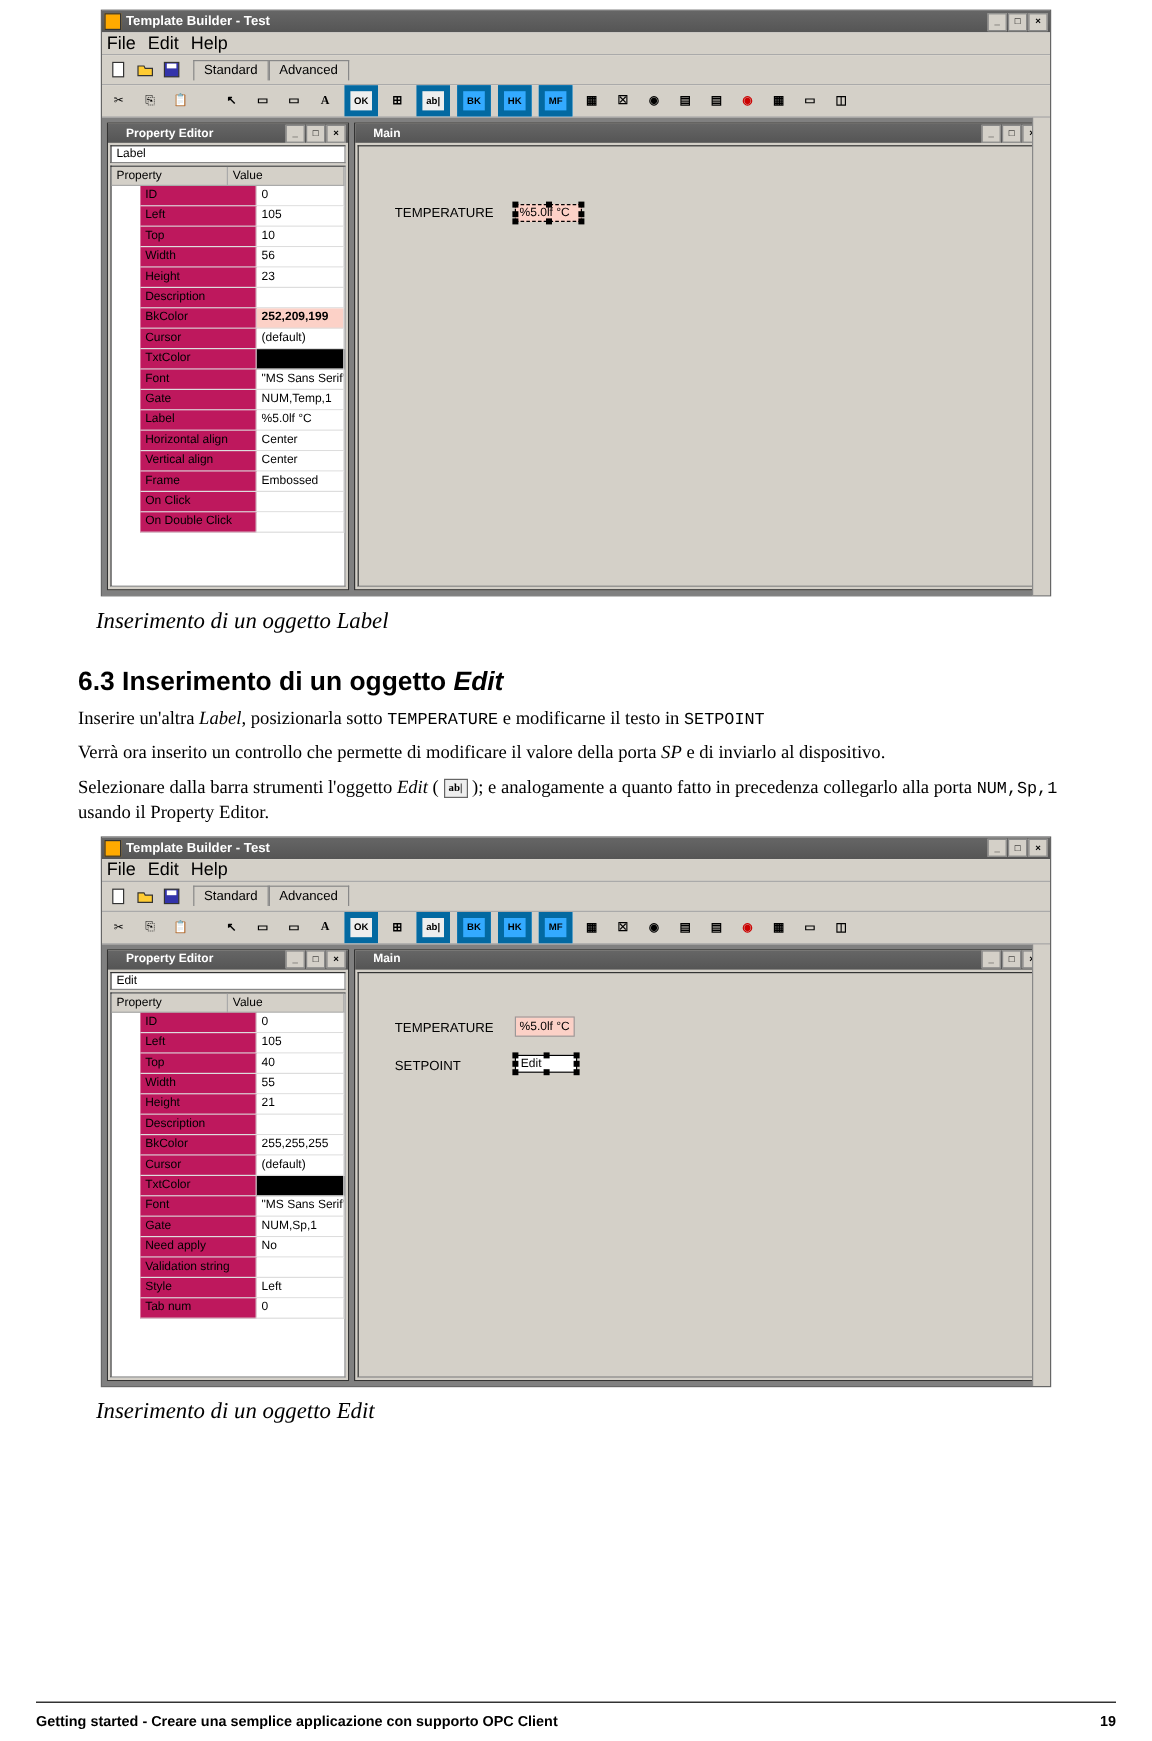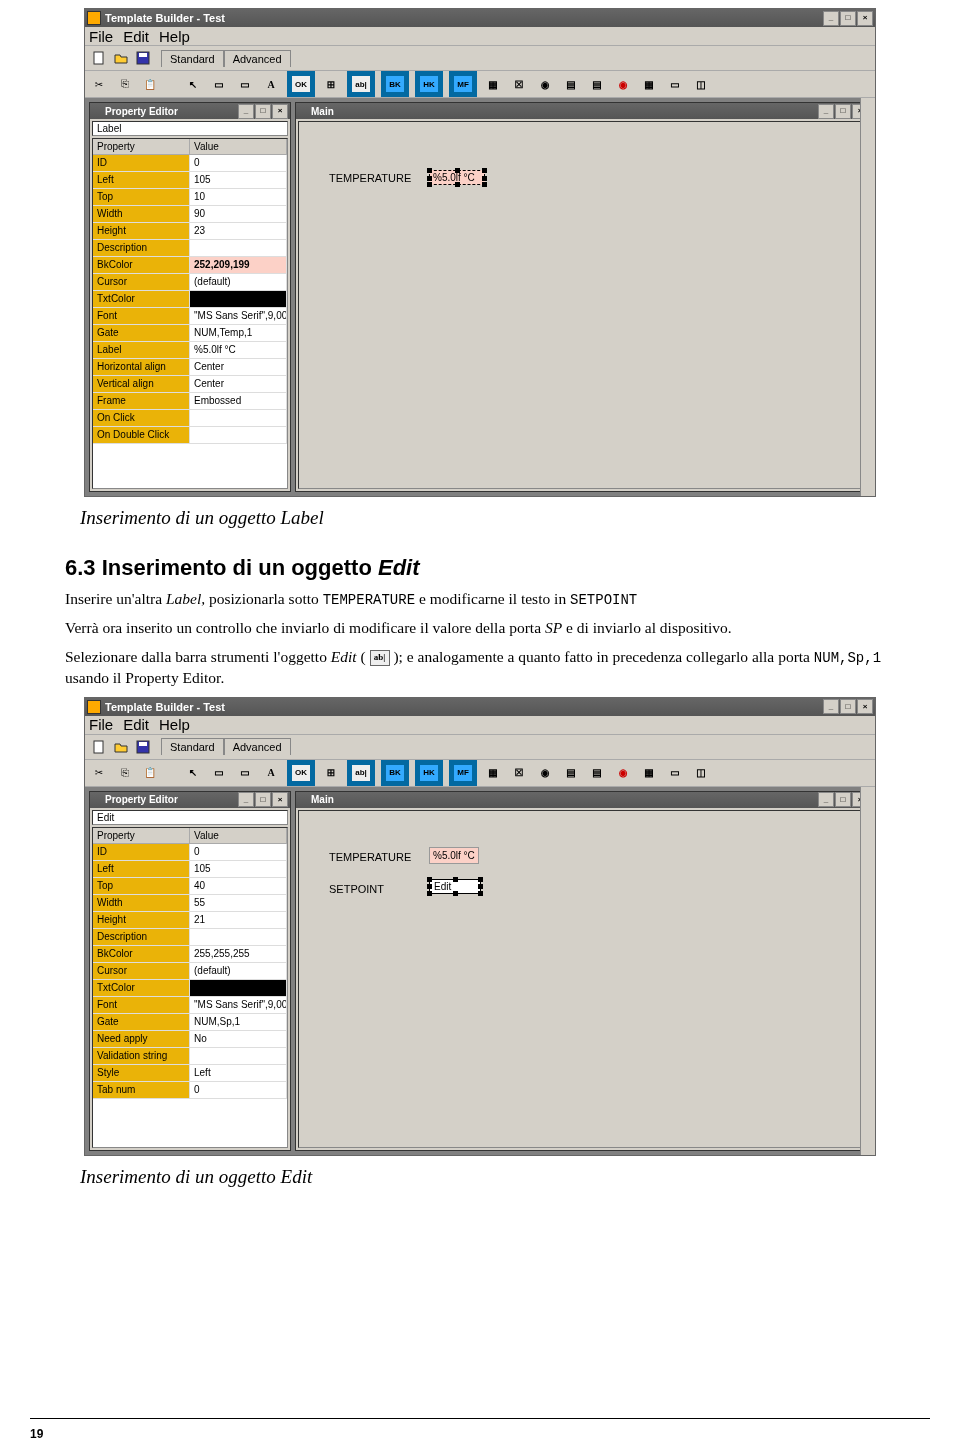--- a/index.html
+++ b/index.html
@@ -202,21 +202,22 @@
   .prop-row div {
     font-size: 10px;
     padding: 2px 4px;
     border-bottom: 1px solid #ddd;
     border-right: 1px solid #ddd;
     overflow: hidden;
     white-space: nowrap;
   }
   .prop-row div:first-child {
     width: 88px;
-    background: #eab308;
+    background: #be185d;
+    margin-left: 24px;
   }
   .prop-row div:last-child { flex: 1; background: #fff; }
   .prop-row .highlight-pink { background: #fcd1c7 !important; font-weight: bold; }
   .prop-row .highlight-black { background: #000 !important; color: #000; }
   .canvas {
     background: #d4d0c8;
     flex: 1;
     position: relative;
     border: 1px inset #888;
     margin: 2px;
@@ -403,21 +404,21 @@
               <div class="prop-row">
                 <div>Left</div>
                 <div>105</div>
               </div>
               <div class="prop-row">
                 <div>Top</div>
                 <div>10</div>
               </div>
               <div class="prop-row">
                 <div>Width</div>
-                <div>90</div>
+                <div>56</div>
               </div>
               <div class="prop-row">
                 <div>Height</div>
                 <div>23</div>
               </div>
               <div class="prop-row">
                 <div>Description</div>
                 <div></div>
               </div>
               <div class="prop-row">
@@ -502,21 +503,21 @@
   <div class="caption">Inserimento di un oggetto Label</div>
 
   <div class="section-heading">
     <span>6.3</span> <span>Inserimento di un oggetto</span> <span class="italic" style="font-style:italic">Edit</span>
   </div>
 
   <p class="body-para">
     <span>Inserire un'altra </span><span class="italic">Label,</span><span> posizionarla sotto </span><span class="mono">TEMPERATURE</span><span> e modificarne il testo in </span><span class="mono">SETPOINT</span>
   </p>
   <p class="body-para">
-    <span>Verrà ora inserito un controllo che inviarlo di modificare il valore della porta </span><span class="italic">SP</span><span> e di inviarlo al dispositivo.</span>
+    <span>Verrà ora inserito un controllo che permette di modificare il valore della porta </span><span class="italic">SP</span><span> e di inviarlo al dispositivo.</span>
   </p>
   <p class="body-para">
     <span>Selezionare dalla barra strumenti l'oggetto </span><span class="italic">Edit</span><span> ( </span><span class="inline-icon">ab|</span><span> ); e analogamente a quanto fatto in precedenza collegarlo alla porta </span><span class="mono">NUM,Sp,1</span><span> usando il Property Editor.</span>
   </p>
 
   <div class="screenshot" id="ss2">
     <div class="titlebar">
       <div class="titlebar-left">
         <div class="icon-app"></div>
         <span class="titlebar-title">Template Builder - Test</span>
@@ -692,15 +693,16 @@
         </div>
       </div>
       <div class="scroll-right"></div>
     </div>
   </div>
 
   <div class="caption">Inserimento di un oggetto Edit</div>
 
   <div class="footer-line"></div>
   <div class="footer">
+    <span>Getting started - Creare una semplice applicazione con supporto OPC Client</span>
     <span>19</span>
   </div>
 </div>
 
 </body></html>

